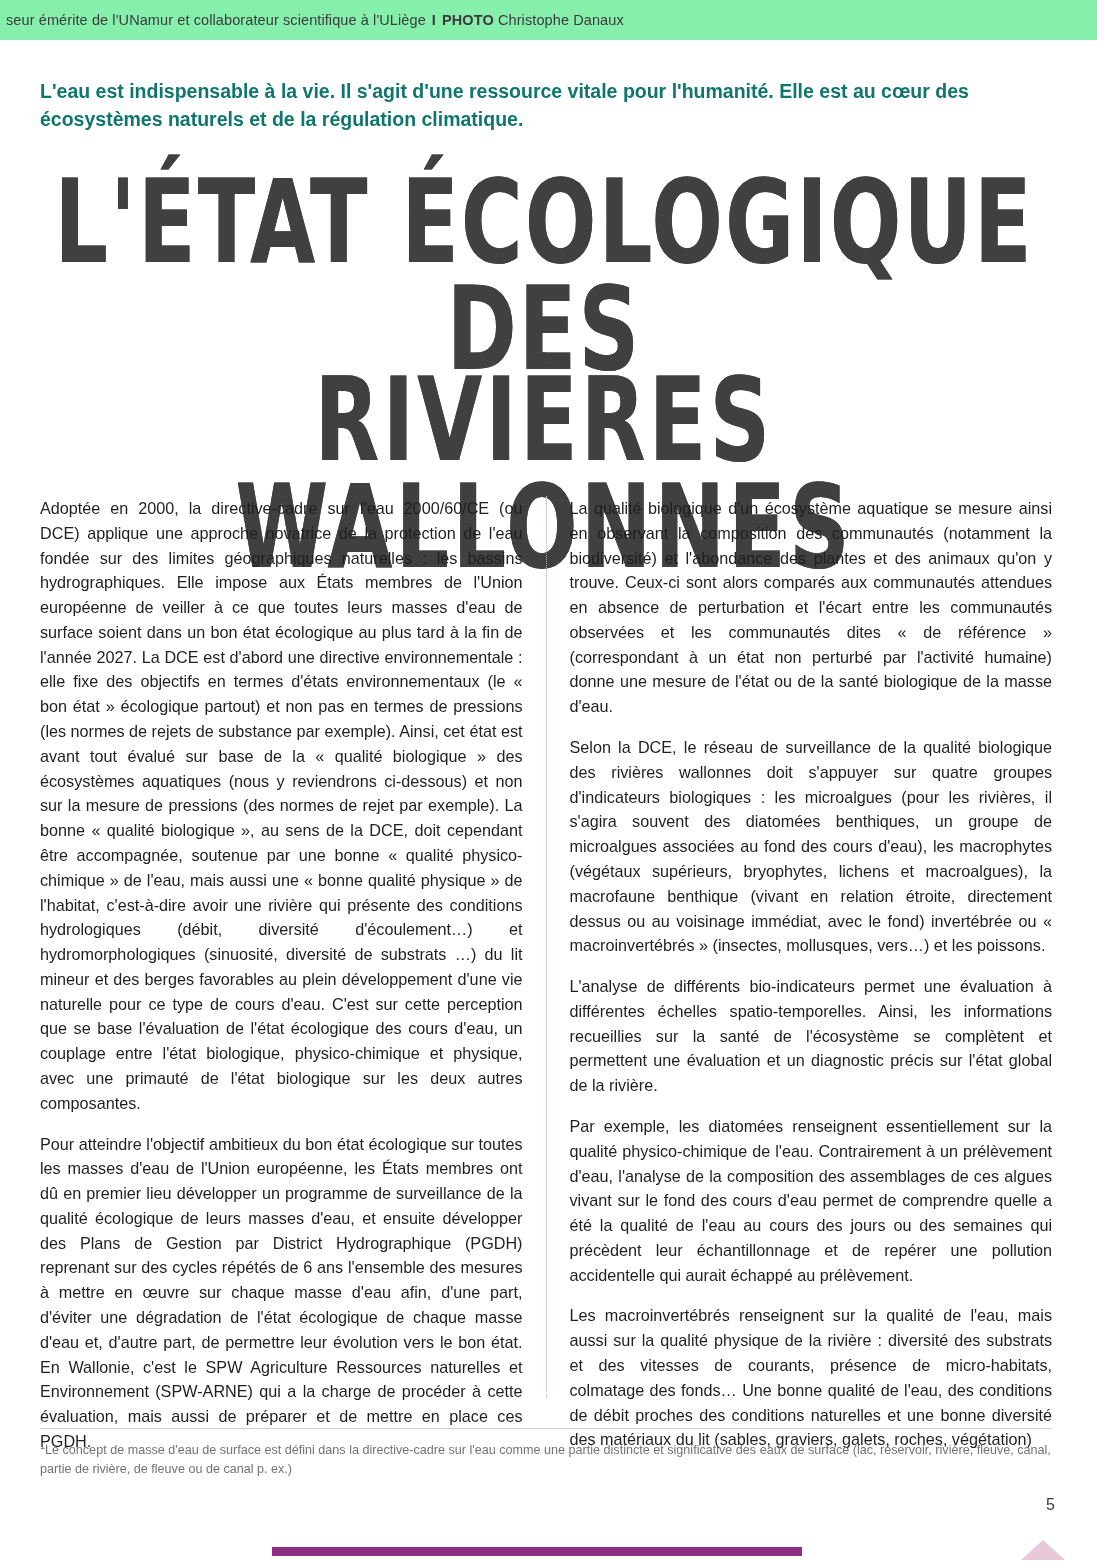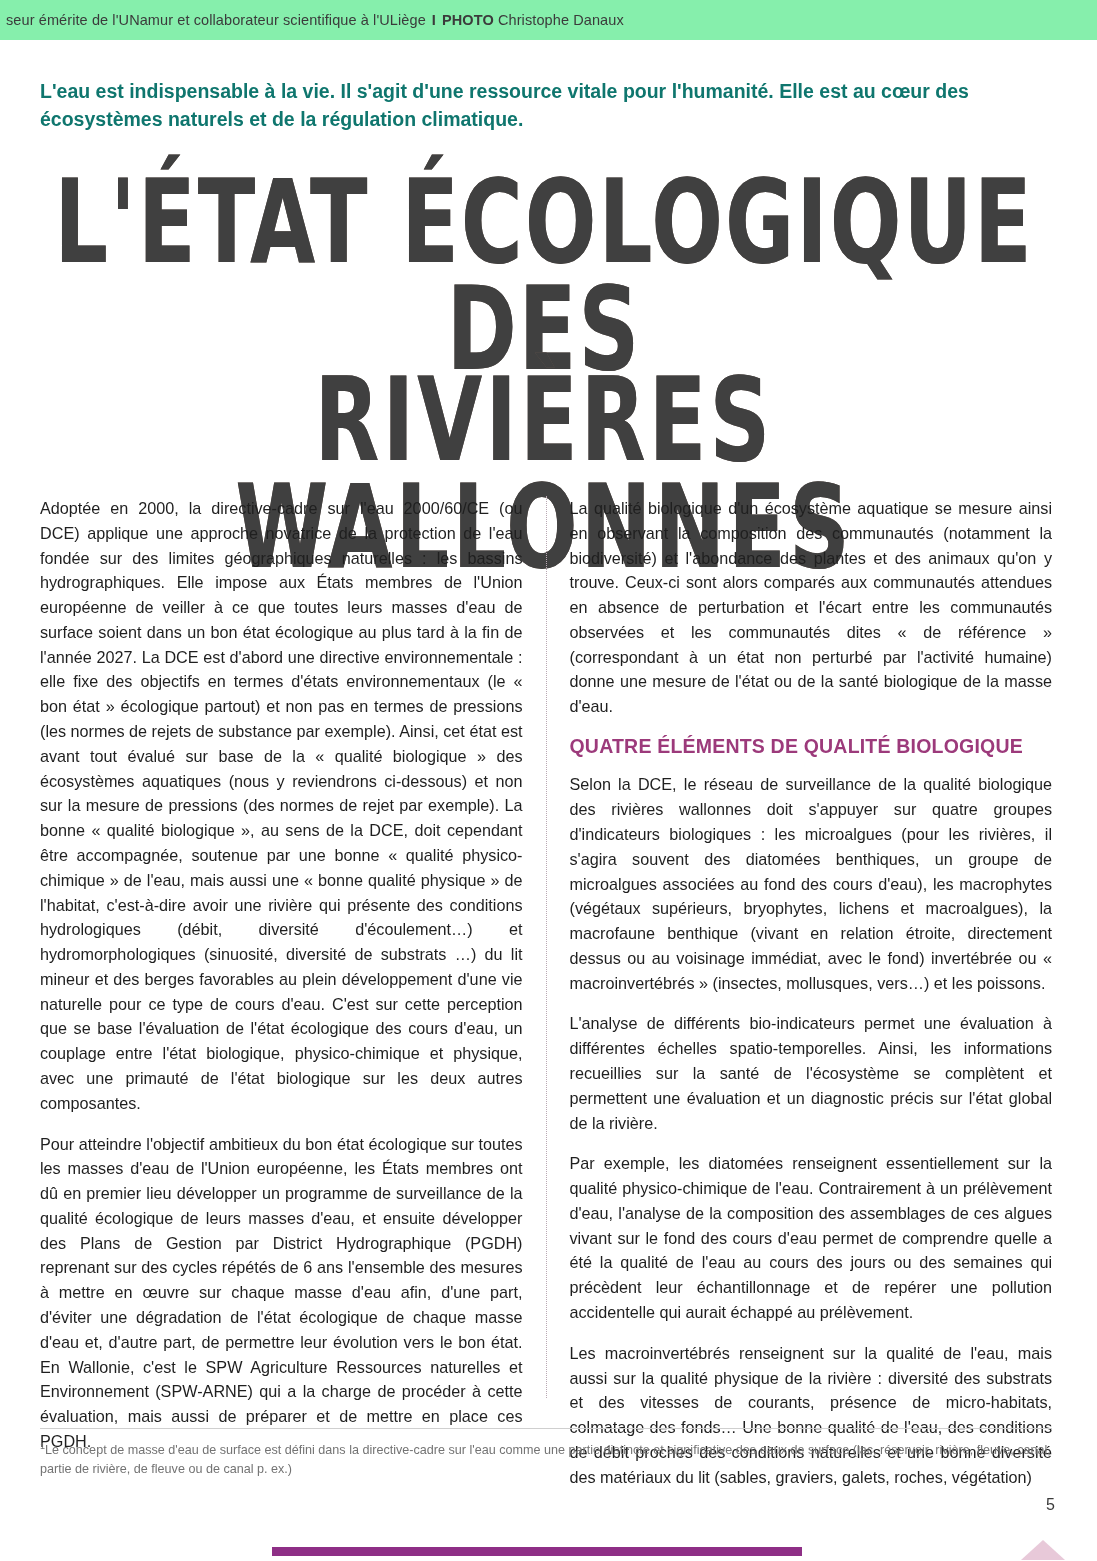--- a/index.html
+++ b/index.html
@@ -180,21 +180,20 @@
 
 <div class="columns">
 
   <div class="col left">
     <p>Adoptée en 2000, la directive-cadre sur l'eau 2000/60/CE (ou DCE) applique une approche novatrice de la protection de l'eau fondée sur des limites géographiques naturelles : les bassins hydrographiques. Elle impose aux États membres de l'Union européenne de veiller à ce que toutes leurs masses d'eau de surface soient dans un bon état écologique au plus tard à la fin de l'année 2027. La DCE est d'abord une directive environnementale : elle fixe des objectifs en termes d'états environnementaux (le « bon état » écologique partout) et non pas en termes de pressions (les normes de rejets de substance par exemple). Ainsi, cet état est avant tout évalué sur base de la « qualité biologique » des écosystèmes aquatiques (nous y reviendrons ci-dessous) et non sur la mesure de pressions (des normes de rejet par exemple). La bonne « qualité biologique », au sens de la DCE, doit cependant être accompagnée, soutenue par une bonne « qualité physico-chimique » de l'eau, mais aussi une « bonne qualité physique » de l'habitat, c'est-à-dire avoir une rivière qui présente des conditions hydrologiques (débit, diversité d'écoulement…) et hydromorphologiques (sinuosité, diversité de substrats …) du lit mineur et des berges favorables au plein développement d'une vie naturelle pour ce type de cours d'eau. C'est sur cette perception que se base l'évaluation de l'état écologique des cours d'eau, un couplage entre l'état biologique, physico-chimique et physique, avec une primauté de l'état biologique sur les deux autres composantes.</p>
     <p>Pour atteindre l'objectif ambitieux du bon état écologique sur toutes les masses d'eau de l'Union européenne, les États membres ont dû en premier lieu développer un programme de surveillance de la qualité écologique de leurs masses d'eau, et ensuite développer des Plans de Gestion par District Hydrographique (PGDH) reprenant sur des cycles répétés de 6 ans l'ensemble des mesures à mettre en œuvre sur chaque masse d'eau afin, d'une part, d'éviter une dégradation de l'état écologique de chaque masse d'eau et, d'autre part, de permettre leur évolution vers le bon état. En Wallonie, c'est le SPW Agriculture Ressources naturelles et Environnement (SPW-ARNE) qui a la charge de procéder à cette évaluation, mais aussi de préparer et de mettre en place ces PGDH.</p>
   </div>
 
   <div class="col right">
     <p>La qualité biologique d'un écosystème aquatique se mesure ainsi en observant la composition des communautés (notamment la biodiversité) et l'abondance des plantes et des animaux qu'on y trouve. Ceux-ci sont alors comparés aux communautés attendues en absence de perturbation et l'écart entre les communautés observées et les communautés dites « de référence » (correspondant à un état non perturbé par l'activité humaine) donne une mesure de l'état ou de la santé biologique de la masse d'eau.</p>
-    <h2 class="section-title">QUATRE ÉLÉMENTS DE QUALITÉ BIOLOGIQUE</h2>
     <p>Selon la DCE, le réseau de surveillance de la qualité biologique des rivières wallonnes doit s'appuyer sur quatre groupes d'indicateurs biologiques : les microalgues (pour les rivières, il s'agira souvent des diatomées benthiques, un groupe de microalgues associées au fond des cours d'eau), les macrophytes (végétaux supérieurs, bryophytes, lichens et macroalgues), la macrofaune benthique (vivant en relation étroite, directement dessus ou au voisinage immédiat, avec le fond) invertébrée ou « macroinvertébrés » (insectes, mollusques, vers…) et les poissons.</p>
     <p>L'analyse de différents bio-indicateurs permet une évaluation à différentes échelles spatio-temporelles. Ainsi, les informations recueillies sur la santé de l'écosystème se complètent et permettent une évaluation et un diagnostic précis sur l'état global de la rivière.</p>
     <p>Par exemple, les diatomées renseignent essentiellement sur la qualité physico-chimique de l'eau. Contrairement à un prélèvement d'eau, l'analyse de la composition des assemblages de ces algues vivant sur le fond des cours d'eau permet de comprendre quelle a été la qualité de l'eau au cours des jours ou des semaines qui précèdent leur échantillonnage et de repérer une pollution accidentelle qui aurait échappé au prélèvement.</p>
     <p>Les macroinvertébrés renseignent sur la qualité de l'eau, mais aussi sur la qualité physique de la rivière : diversité des substrats et des vitesses de courants, présence de micro-habitats, colmatage des fonds… Une bonne qualité de l'eau, des conditions de débit proches des conditions naturelles et une bonne diversité des matériaux du lit (sables, graviers, galets, roches, végétation)</p>
   </div>
 
 </div>
 
 <div class="footnote-rule"></div>
 <div class="footnote">

